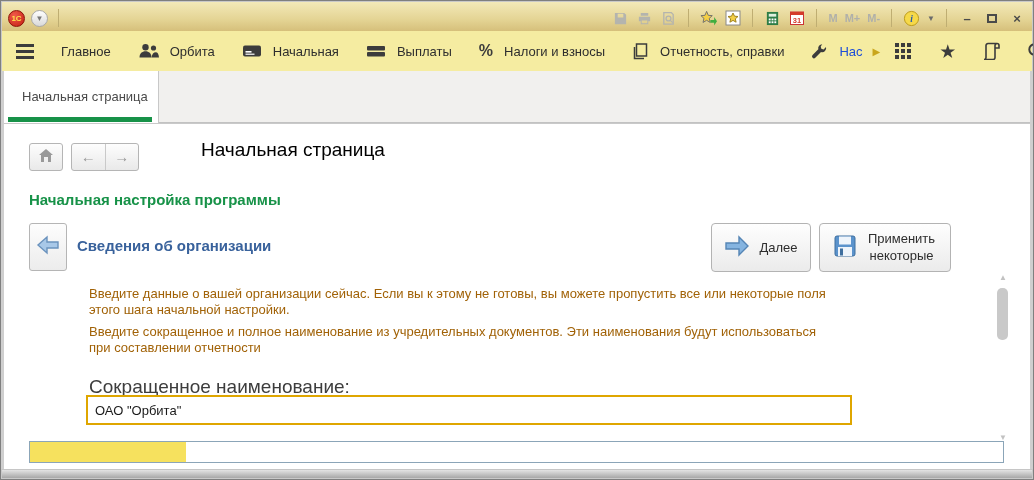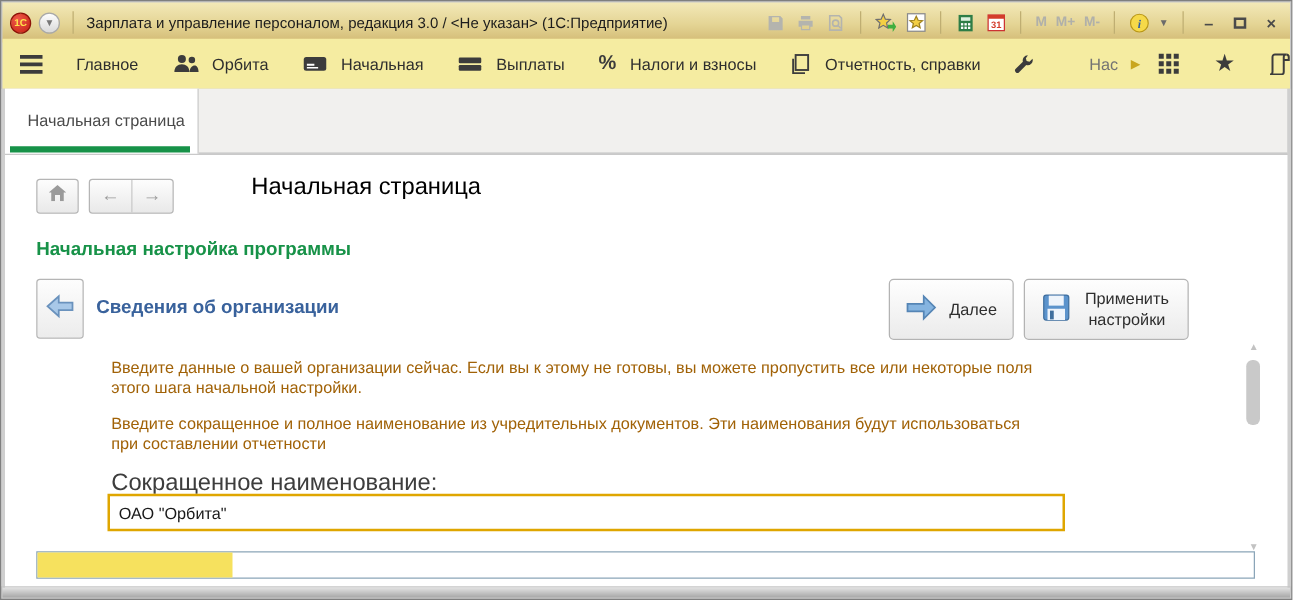--- a/index.html
+++ b/index.html
@@ -25,21 +25,21 @@
   .maxbox { width:10px; height:9px; border:2px solid #4a4a4a; display:inline-block; }
   .caret { font-size:8px; color:#6b6b6b; }
 
   
   .menubar { position:absolute; top:30px; left:1px; right:1px; height:40px; background:#f5eca1;
     display:flex; align-items:center; padding:0 10px 0 14px; }
   .mb-item { display:flex; align-items:center; gap:11px; margin-right:27px; font-size:13px; color:#2e2e2e; cursor:default; white-space:nowrap; }
   .mb-item svg, .mb-ric svg { display:block; color:#3c3c3c; }
   .mb-burger { display:flex; flex-direction:column; gap:3px; margin-right:27px; cursor:default; }
   .mb-burger i { display:block; width:18px; height:3px; background:#3c3c3c; }
-  .mb-trunc { color:#737373; margin-right:4px;margin-left:32px; }
+  .mb-trunc { color:#1d4ed8; margin-right:4px; }
   .mb-chev { color:#c9a61d; font-size:10px; margin-right:14px; }
   .mb-right { margin-left:auto; display:flex; align-items:center; gap:27px; padding-right:8px; }
   .mb-star { font-size:19px; color:#3c3c3c; line-height:1; }
   .pct { font-size:16px; font-weight:bold; color:#3c3c3c; }
 
   
   .tabbar { position:absolute; top:70px; left:3px; right:3px; height:52px; background:#f1f0ee; border-bottom:1px solid #c2c2c2; }
   .tab-active { position:absolute; left:0; top:0; width:155px; height:52px; background:#ffffff; border-right:1px solid #c8c8c8; }
   .tab-active .tab-label { position:absolute; left:18px; top:18px; font-size:13px; color:#4a4a4a; }
   .tab-green { position:absolute; left:4px; bottom:1px; right:6px; height:5px; background:#179248; }
@@ -62,21 +62,21 @@
   .section-heading { position:absolute; left:73px; top:113px; font-size:15px; font-weight:bold; color:#39629c; }
 
   .big-btn { position:absolute; top:99px; height:49px; border:1px solid #b3b3b3; border-radius:4px;
     background:linear-gradient(#fefefe,#ebebeb); display:flex; align-items:center; justify-content:center; gap:9px;
     font-size:13px; color:#2e2e2e; }
   .btn-next { left:707px; width:100px; }
   .btn-apply { left:815px; width:132px; }
   .btn-apply .lbl { width:72px; text-align:center; line-height:1.25; }
 
   .para { position:absolute; left:85px; width:742px; font-size:13px; line-height:15.5px; color:#a16207; }
-  .p1 { top:162px; } .p2 { top:207px; }
+  .p1 { top:162px; } .p2 { top:200px; }
   .field-label { position:absolute; left:85px; top:252px; font-size:19px; color:#3d3d3d; }
   .field-input { position:absolute; left:82px; top:271px; width:766px; height:30px; border:2px solid #dfa600;
     font-size:13px; color:#1a1a1a; padding:0 7px; font-family:"Liberation Sans", sans-serif; background:#fff; outline:none; }
 
   .progress { position:absolute; left:25px; top:317px; width:975px; height:22px; border:1px solid #8ba5b8; background:#fff; }
   .progress-fill { height:100%; background:#f6e15e; }
 
   .vscroll { position:absolute; right:20px; top:148px; width:14px; height:172px; }
   .vs-arrow { width:100%; text-align:center; font-size:8px; color:#c2c2c2; height:12px; line-height:12px; }
   .vs-thumb { position:absolute; top:16px; left:1px; width:11px; height:52px; background:#c9c9c9; border-radius:5px; }
@@ -90,21 +90,20 @@
 </head>
 <body>
 
 <div class="window">
 
   <div class="titlebar">
     <div class="tb-left">
       <span class="logo1c">1С</span>
       <span class="tb-circle">▼</span>
       <span class="tb-sep"></span>
-      <span class="tb-title">Зарплата и управление персоналом, редакция 3.0 / &lt;Не указан&gt;  (1С:Предприятие)</span>
     </div>
     <div class="tb-right">
       <span class="tb-ico gray-ico">
         <svg width="15" height="15" viewBox="0 0 16 16">
             <path fill="currentColor" d="M2 2h10l2 2v10H2V2zm3 1v4h6V3H5zm1 8h4v3H6v-3z"></path>
           </svg>
       </span>
       <span class="tb-ico gray-ico">
         <svg width="15" height="15" viewBox="0 0 16 16">
             <path fill="currentColor" d="M4 2h8v3H4V2zM2 6h12v5h-2v3H4v-3H2V6zm3 4v3h6v-3H5z"></path>
@@ -305,21 +304,21 @@
           </svg></span>
       <span class="lbl">Далее</span>
     </div>
     <div class="big-btn btn-apply">
       <span><svg width="24" height="24" viewBox="0 0 24 24">
             <rect x="2" y="2" width="20" height="20" rx="2" fill="#5b93cc" stroke="#3e6e9e"></rect>
             <rect x="6" y="2.5" width="12" height="8" fill="#eef4fb"></rect>
             <rect x="5" y="13" width="14" height="9" fill="#eef4fb"></rect>
             <rect x="7" y="14.5" width="3" height="7" fill="#3e6e9e"></rect>
           </svg></span>
-      <span class="lbl">Применить настройки</span>
+      <span class="lbl">Применить некоторые</span>
     </div>
 
     <div class="para p1">Введите данные о вашей организации сейчас. Если вы к этому не готовы, вы можете пропустить все или некоторые поля этого шага начальной настройки.</div>
     <div class="para p2">Введите сокращенное и полное наименование из учредительных документов. Эти наименования будут использоваться при составлении отчетности</div>
 
     <div class="field-label">Сокращенное наименование:</div>
     <input class="field-input" type="text" value="ОАО &quot;Орбита&quot;" style="">
 
     <div class="progress">
       <div class="progress-fill" style="width: 16%;"></div>

